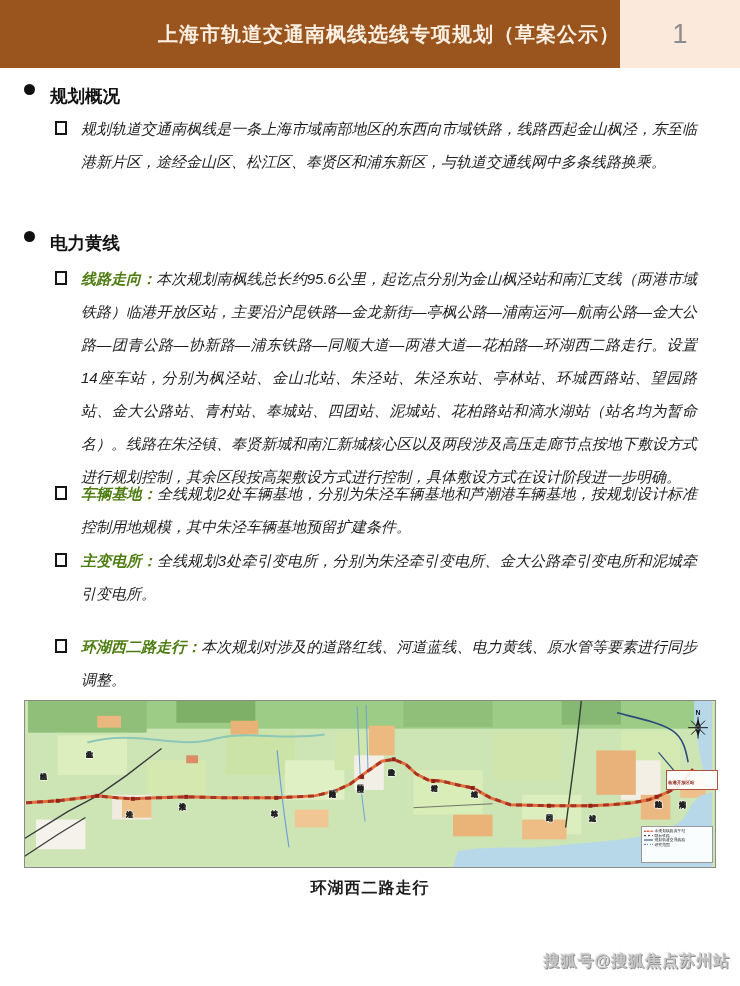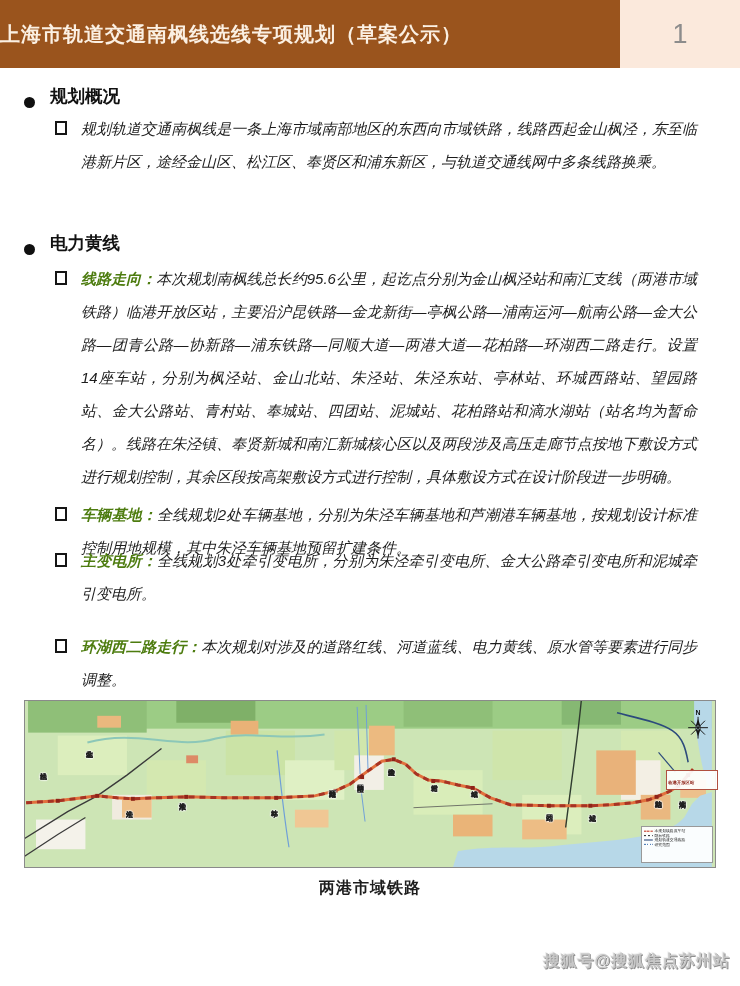--- a/index.html
+++ b/index.html
@@ -4,34 +4,34 @@
 <style>
   html,body { margin:0; padding:0; }
   body {
     width:740px; height:986px; position:relative; background:#ffffff;
     font-family:"Liberation Sans","DejaVu Sans",sans-serif; overflow:hidden;
   }
 
   
   .header-bar {
     position:absolute; left:0; top:0; width:620px; height:68px;
-    background:#9a541d; display:flex; align-items:center; justify-content:flex-start;
+    background:#9a541d; display:flex; align-items:center; justify-content:flex-end;
   }
   .header-title {
     color:#fbf0e3; font-size:20px; font-weight:700; letter-spacing:1px; white-space:nowrap;
   }
   .page-box {
     position:absolute; left:620px; top:0; width:120px; height:68px;
     background:#fbe9dc; display:flex; align-items:center; justify-content:center;
   }
   .page-num { color:#8c8c8c; font-size:27px; }
 
   
   .sec-head {
-    position:absolute; left:24px; display:flex; align-items:flex-end; gap:15px;
+    position:absolute; left:24px; display:flex; align-items:flex-start; gap:15px;
     font-size:17.5px; font-weight:700; color:#111;
   }
   .dot { width:11px; height:11px; background:#101010; border-radius:50%; flex:0 0 auto; }
 
   
   .item { position:absolute; left:55px; width:642px; }
   .sq {
     position:absolute; left:0; top:9px; width:8px; height:10px;
     border:2.5px solid #151515; background:transparent;
   }
@@ -104,21 +104,21 @@
 <div class="sec-head" style="top:231px">
   <span class="dot"></span>
   <span>电力黄线</span>
 </div>
 
 <div class="item" style="top:262px">
   <span class="sq"></span>
   <p><b>线路走向：</b><span>本次规划南枫线总长约95.6公里，起讫点分别为金山枫泾站和南汇支线（两港市域铁路）临港开放区站，主要沿沪昆铁路—金龙新街—亭枫公路—浦南运河—航南公路—金大公路—团青公路—协新路—浦东铁路—同顺大道—两港大道—花柏路—环湖西二路走行。设置14座车站，分别为枫泾站、金山北站、朱泾站、朱泾东站、亭林站、环城西路站、望园路站、金大公路站、青村站、奉城站、四团站、泥城站、花柏路站和滴水湖站（站名均为暂命名）。线路在朱泾镇、奉贤新城和南汇新城核心区以及两段涉及高压走廊节点按地下敷设方式进行规划控制，其余区段按高架敷设方式进行控制，具体敷设方式在设计阶段进一步明确。</span></p>
 </div>
 
-<div class="item" style="top:498px">
+<div class="item" style="top:477px">
   <span class="sq"></span>
   <p><b>车辆基地：</b><span>全线规划2处车辆基地，分别为朱泾车辆基地和芦潮港车辆基地，按规划设计标准控制用地规模，其中朱泾车辆基地预留扩建条件。</span></p>
 </div>
 
 <div class="item" style="top:544px">
   <span class="sq"></span>
   <p><b>主变电所：</b><span>全线规划3处牵引变电所，分别为朱泾牵引变电所、金大公路牵引变电所和泥城牵引变电所。</span></p>
 </div>
 
 <div class="item" style="top:630px">
@@ -253,15 +253,15 @@
         <span class="legend-label">规划轨道交通线路</span>
       </div>
       <div class="legend-row">
         <span class="legend-swatch" style="background:repeating-linear-gradient(90deg,#4a7ab5 0 3px,#fff 3px 5px)"></span>
         <span class="legend-label">研究范围</span>
       </div>
     </div>
   </div>
 </div>
 
-<div class="map-caption">两港市域铁路</div>
+<div class="map-caption">环湖西二路走行</div>
 
 <div class="watermark">搜狐号@搜狐焦点苏州站</div>
 
 </body></html>

